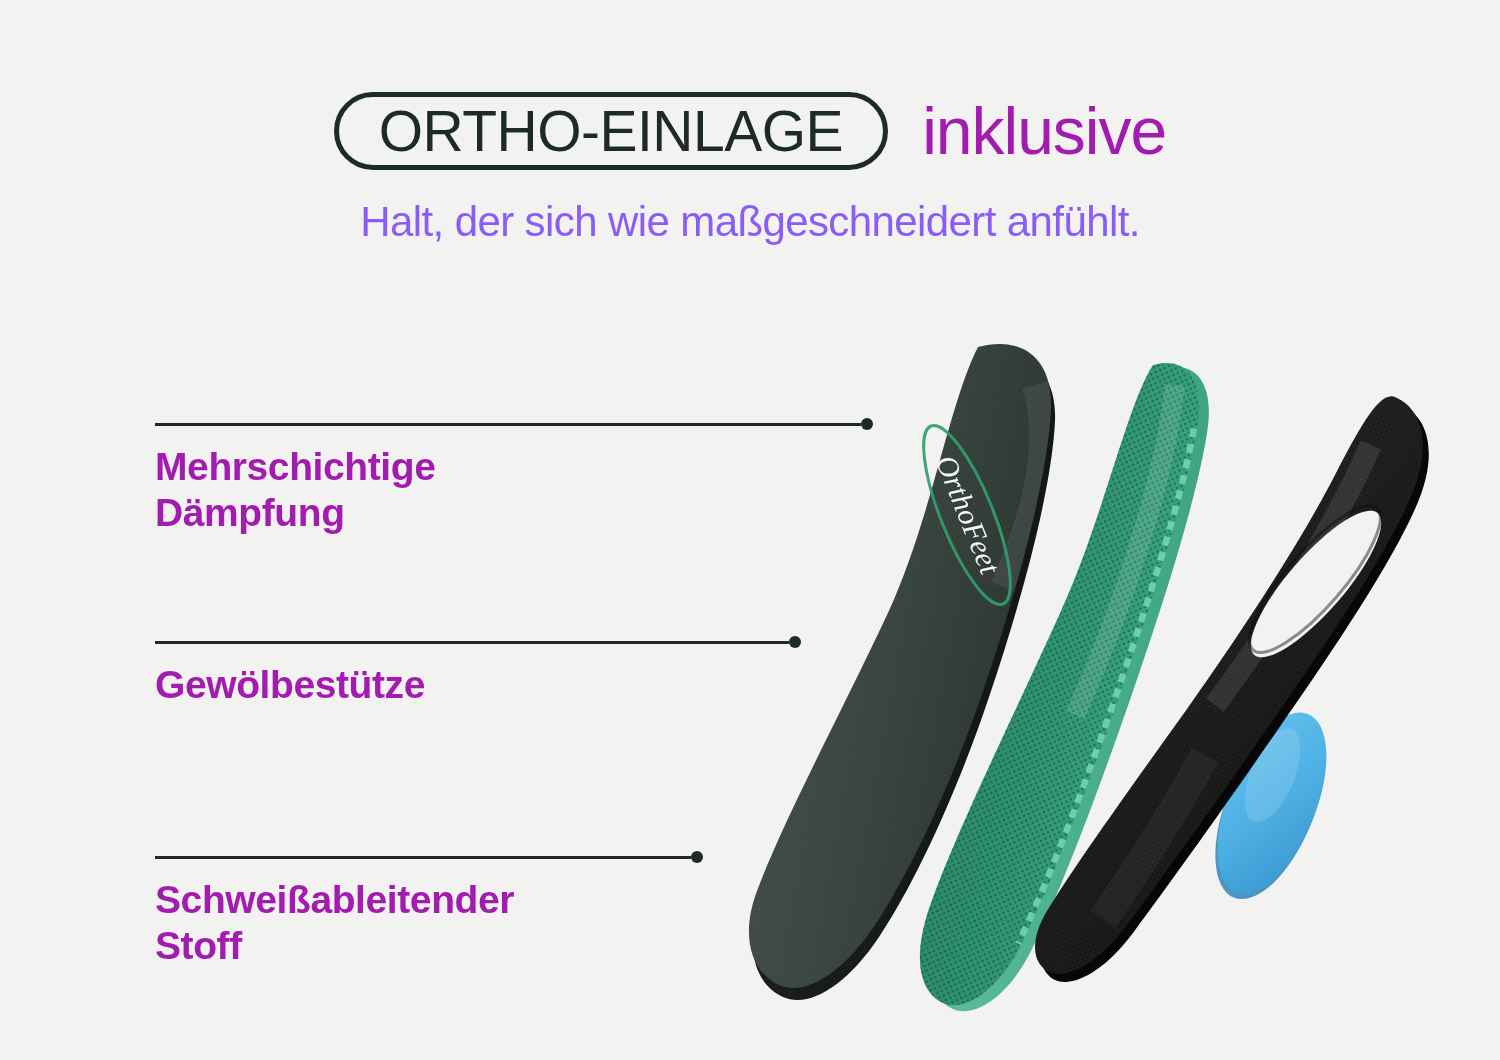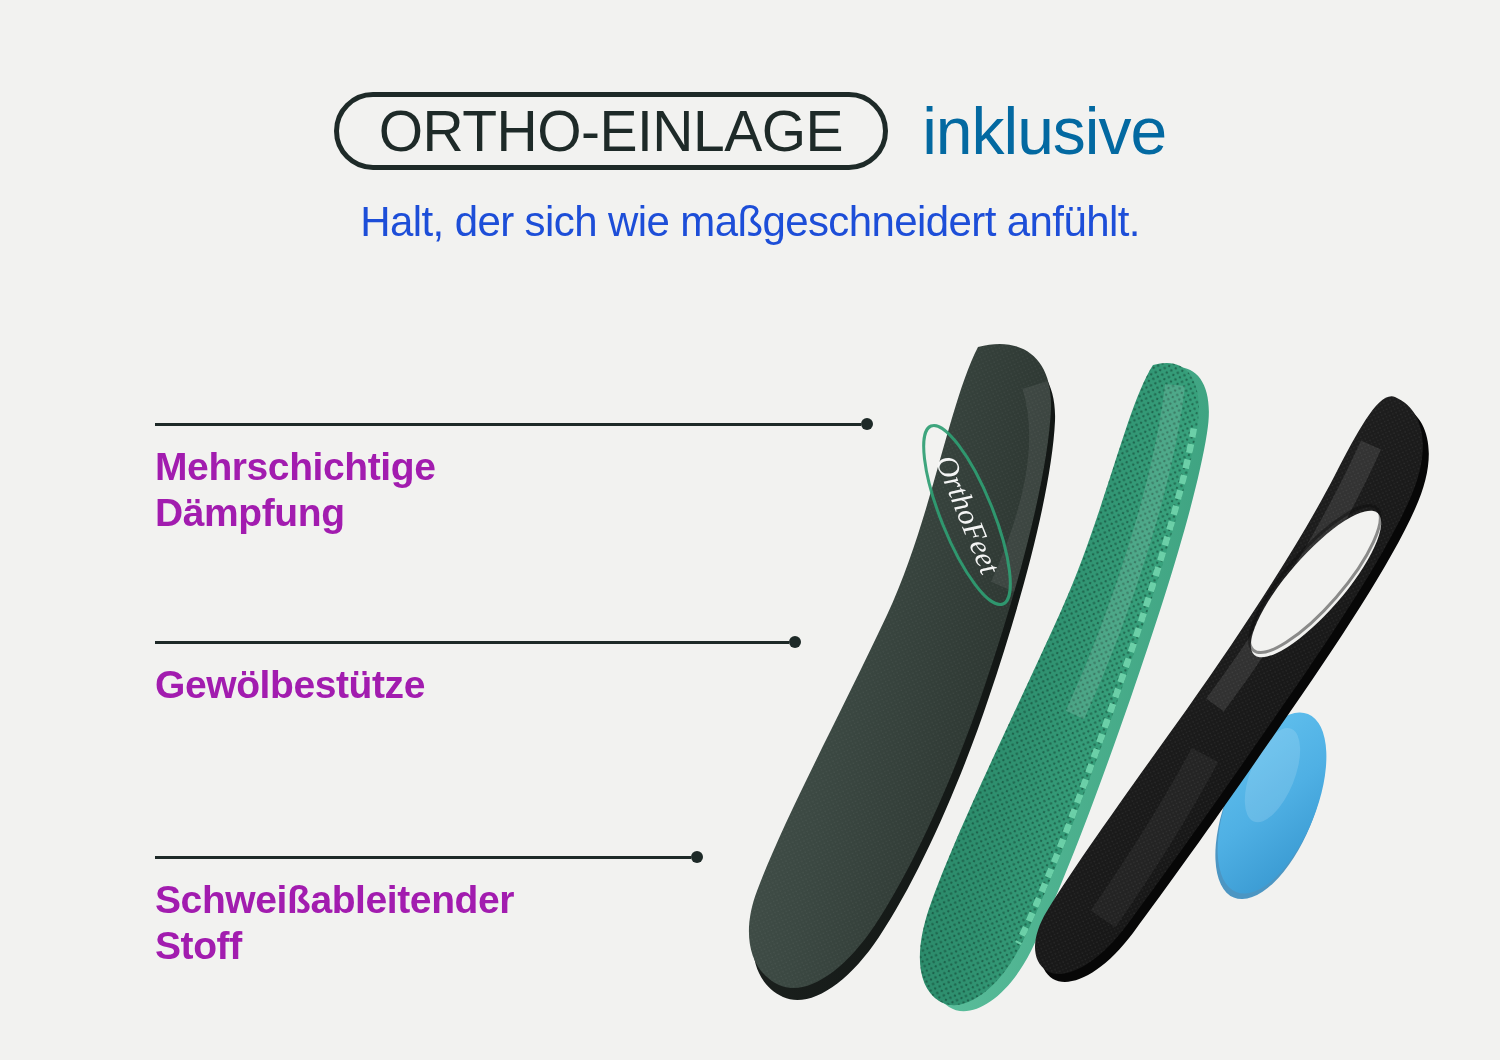--- a/index.html
+++ b/index.html
@@ -55,28 +55,28 @@
     line-height: 1;
     white-space: nowrap;
     color: #1e2a28;
   }
   .headline-tail {
     font-size: 66px;
     font-weight: 400;
     letter-spacing: -1px;
     line-height: 1;
     white-space: nowrap;
-    color: #0369a1;
+    color: #a21caf;
   }
   .subtitle {
     margin-top: 24px;
     font-size: 42px;
     font-weight: 400;
     letter-spacing: -0.6px;
-    color: #1d4ed8;
+    color: #8b5cf6;
     white-space: nowrap;
   }
 
   
   .features {
     position: absolute;
     left: 0;
     top: 0;
     width: 1500px;
     height: 1060px;

